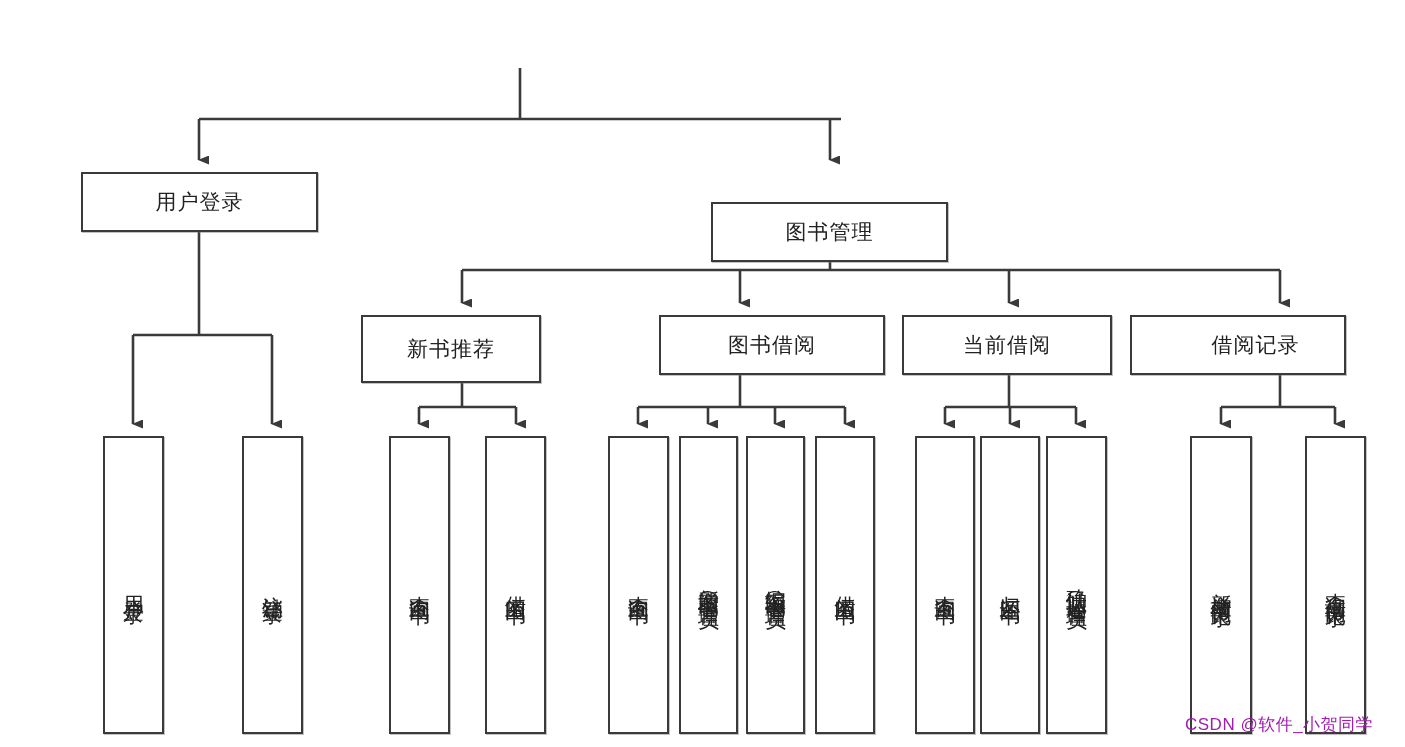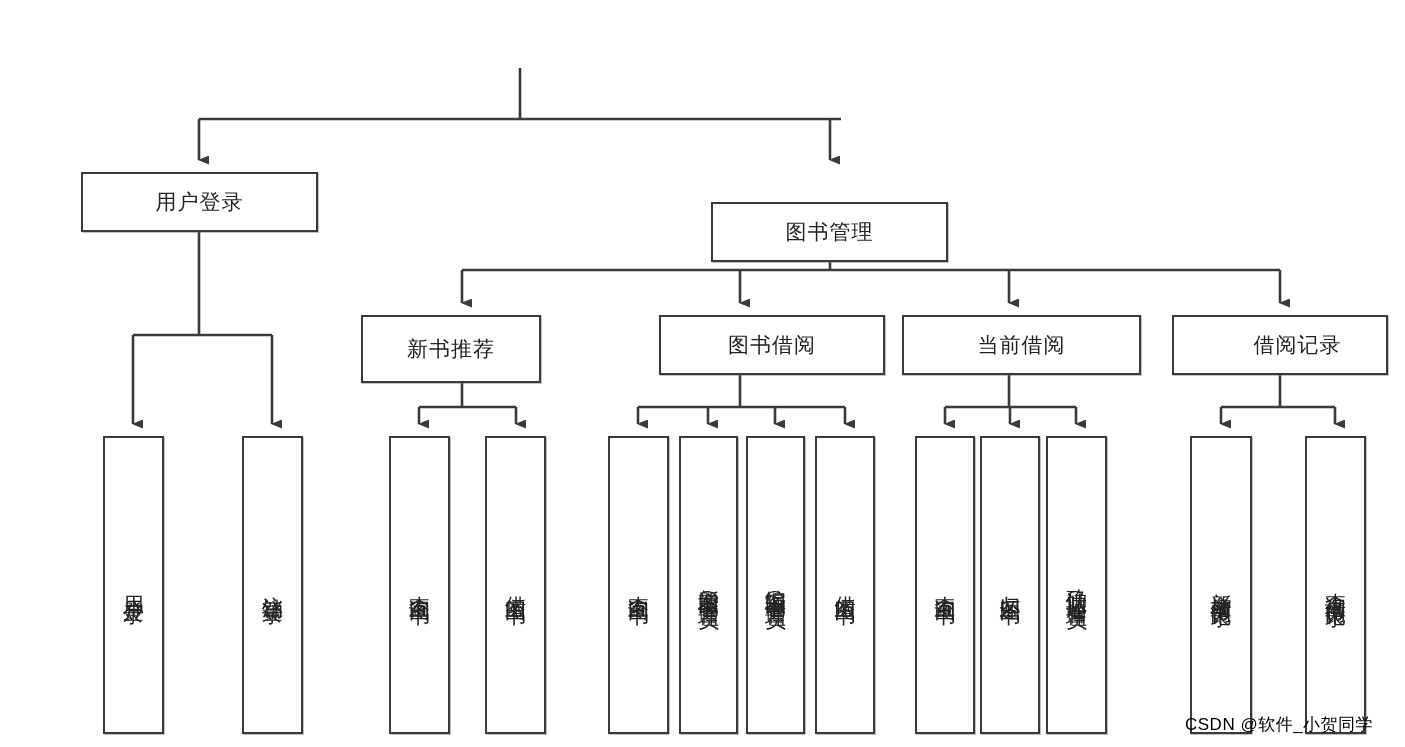--- a/index.html
+++ b/index.html
@@ -56,21 +56,21 @@
     letter-spacing: 3px;
     line-height: 1.05;
     white-space: nowrap;
     max-height: 100%;
   }
   .node.root .label {
     font-size: 22px;
   }
   .watermark {
     position: absolute;
-    color: #000000;
+    color: #a21caf;
     font-size: 17px;
     letter-spacing: 0.5px;
     white-space: nowrap;
     left: 1185px;
     top: 713px;
   }
 </style>
 </head>
 <body>
 
@@ -133,24 +133,24 @@
   <div class="node horizontal" style="left:711px; top:172px; width:237px; height:60px;margin-top:30px;">
     <span class="label">图书管理</span>
   </div>
 
   <div class="node horizontal" style="left:361px; top:315px; width:180px; height:68px;">
     <span class="label">新书推荐</span>
   </div>
   <div class="node horizontal" style="left:635px; top:315px; width:226px; height:60px;margin-left:24px;">
     <span class="label">图书借阅</span>
   </div>
-  <div class="node horizontal" style="left:902px; top:315px; width:239px; height:60px;">
+  <div class="node horizontal" style="left:902px; top:315px; width:210px; height:60px;">
     <span class="label">当前借阅</span>
   </div>
-  <div class="node horizontal" style="left:1172px; top:315px; width:216px; height:60px;padding-left:35px;">
+  <div class="node horizontal" style="left:1130px; top:315px; width:216px; height:60px;padding-left:35px;">
     <span class="label">借阅记录</span>
   </div>
 
   <div class="node vertical" style="left:103px; top:436px; width:61px; height:298px;">
     <span class="label">用户登录</span>
   </div>
   <div class="node vertical" style="left:242px; top:436px; width:61px; height:298px;">
     <span class="label">注销登录</span>
   </div>
   <div class="node vertical" style="left:389px; top:436px; width:61px; height:298px;">

